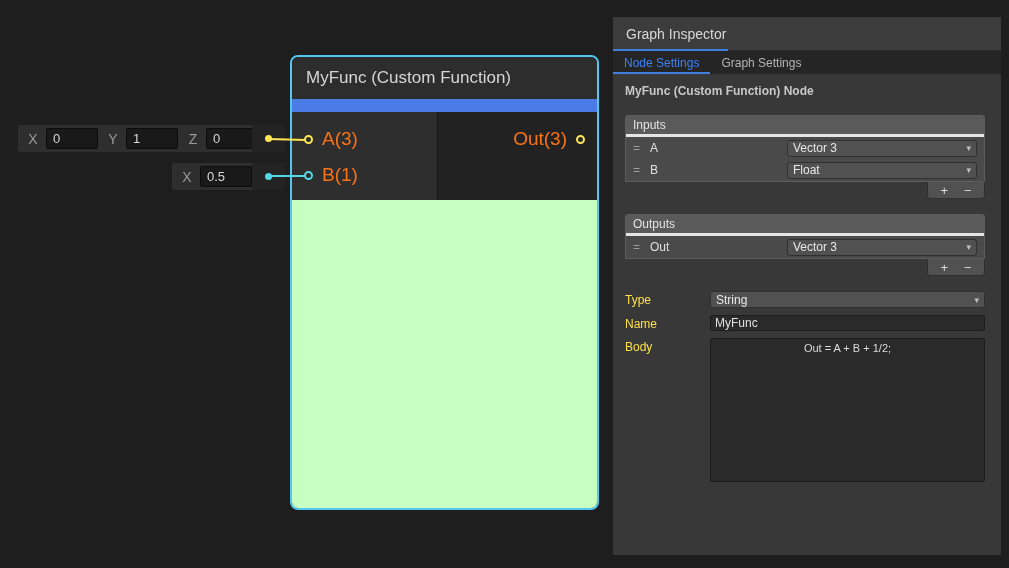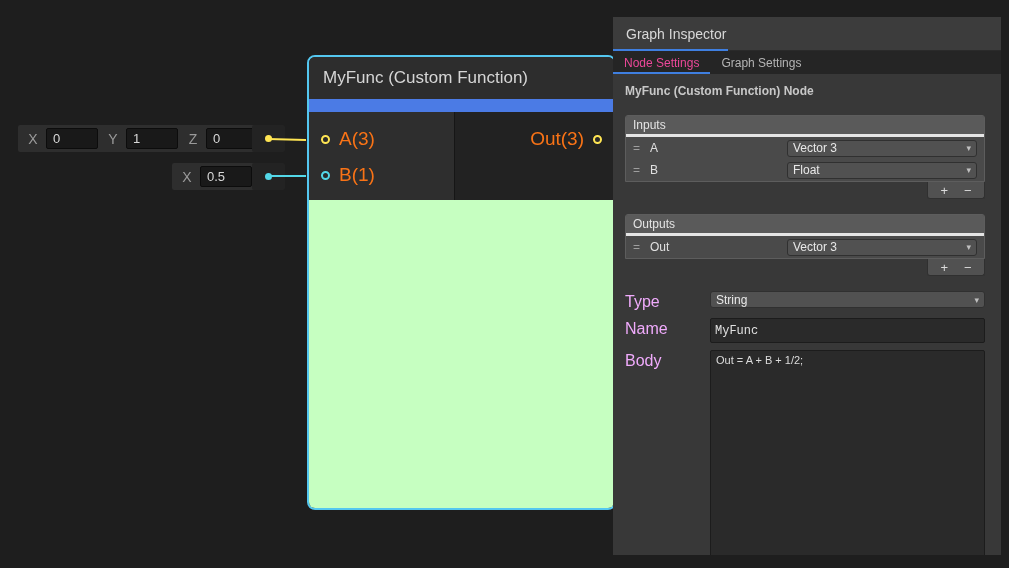--- a/index.html
+++ b/index.html
@@ -71,21 +71,21 @@
     height:34px; background:#3c3c3c; display:flex; align-items:center;
     padding-left:13px; color:#d8d8d8; font-size:14px; position:relative;
     border-bottom:1px solid #2a2a2a; flex:none;
   }
   .insp-header-underline { position:absolute; left:0; bottom:-1px; width:115px; height:2px; }
   .tab-strip { height:23px; background:#252525; display:flex; flex:none; }
   .tab {
     padding:0 11px; display:flex; align-items:center; font-size:12px;
     color:#b4b4b4; position:relative;
   }
-  .tab.active { color:#ec4899; }
+  .tab.active { color:#3b82f6; }
   .tab-underline { position:absolute; left:0; bottom:0; width:100%; height:2px; }
   .insp-content { flex:1; padding:10px 16px 12px 12px; overflow:hidden; }
   .insp-heading { font-size:12px; font-weight:bold; color:#c8c8c8; margin-bottom:17px; }
 
   .list-box { background:#4a4a4a; border:1px solid #5d5d5d; border-radius:3px 3px 0 0; }
   .list-header {
     background:#5a5a5a; padding:2px 7px; font-size:12px; color:#e4e4e4;
     border-bottom:3px solid #e5e5e5; border-radius:2px 2px 0 0;
   }
   .list-row { display:flex; align-items:center; height:22px; padding:0 7px; }
@@ -100,29 +100,29 @@
   .dd-arrow { font-size:9px; color:#c0c0c0; }
   .list-footer-wrap { display:flex; justify-content:flex-end; margin-bottom:15px; }
   .list-footer {
     width:58px; height:17px; background:#515151; border:1px solid #303030;
     border-top:none; border-radius:0 0 3px 3px; display:flex; align-items:center;
     justify-content:center; gap:16px;
   }
   .lf-btn { color:#dcdcdc; font-size:13px; line-height:1; }
 
   .field-row { display:flex; align-items:flex-start; margin-bottom:7px; }
-  .field-label { width:85px; font-size:16px; color:#f0abfc; padding-top:2px; flex:none; }
+  .field-label { width:85px; font-size:12px; color:#fde047; padding-top:2px; flex:none; }
   .field-control { flex:1; }
   .textfield {
-    height:25px; background:#2a2a2a; border:1px solid #1c1c1c; border-radius:2px;
-    color:#e0e0e0; font-size:12px; padding:0 4px; display:flex; align-items:center;font-family:Liberation Mono, monospace;
+    height:16px; background:#2a2a2a; border:1px solid #1c1c1c; border-radius:2px;
+    color:#e0e0e0; font-size:12px; padding:0 4px; display:flex; align-items:center;
   }
   .textarea {
-    height:215px; background:#2a2a2a; border:1px solid #1c1c1c; border-radius:2px;
-    color:#dcdcdc; font-size:11px; padding:3px 5px; white-space:pre-wrap;
+    height:144px; background:#2a2a2a; border:1px solid #1c1c1c; border-radius:2px;
+    color:#dcdcdc; font-size:11px; padding:3px 5px; white-space:pre-wrap;text-align:center;
   }
 </style>
 </head>
 <body>
 
 <div>
 
   <svg class="wires" width="1009" height="568">
     <line x1="268" y1="139" x2="306" y2="140" style="stroke: rgb(255, 229, 83);"></line>
     <line x1="268" y1="176" x2="306" y2="176" style="stroke: rgb(83, 216, 232);"></line>
@@ -149,21 +149,21 @@
   <div class="vec-widget" id="float1">
     <div class="vw-group">
       <span class="vw-label">X</span>
       <div class="vw-input">0.5</div>
     </div>
   </div>
   <div class="stub" id="stub-float">
     <span class="dot" style="background: rgb(83, 216, 232);"></span>
   </div>
 
-  <div class="node" style="border-color: rgb(84, 199, 240); margin-left: 17px;">
+  <div class="node" style="border-color: rgb(84, 199, 240);">
     <div class="node-header">
       <span>MyFunc (Custom Function)</span>
     </div>
     <div class="node-colorbar" style="background: rgb(75, 123, 229);"></div>
     <div class="node-ports">
       <div class="ports-in">
         <div class="port-row">
           <span class="port-ring" style="border-color: rgb(255, 229, 83);"></span>
           <span>A(3)</span>
         </div>

